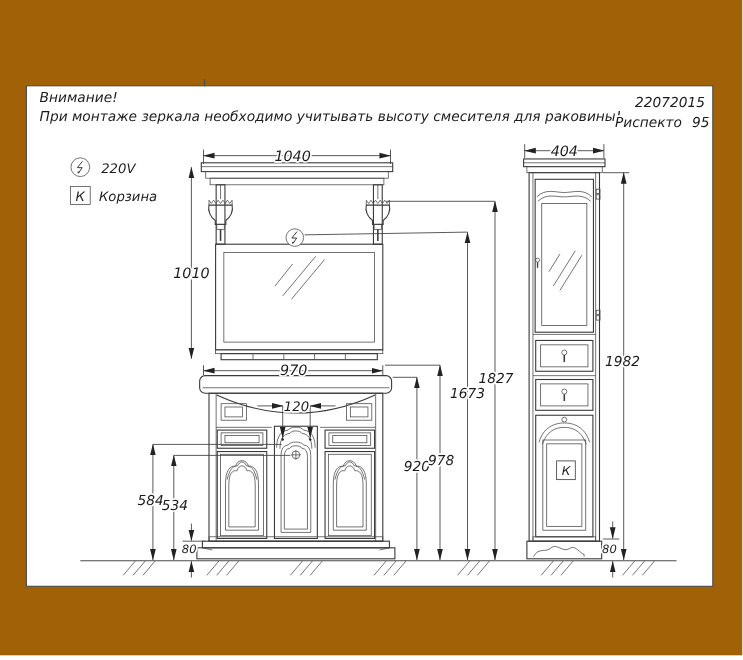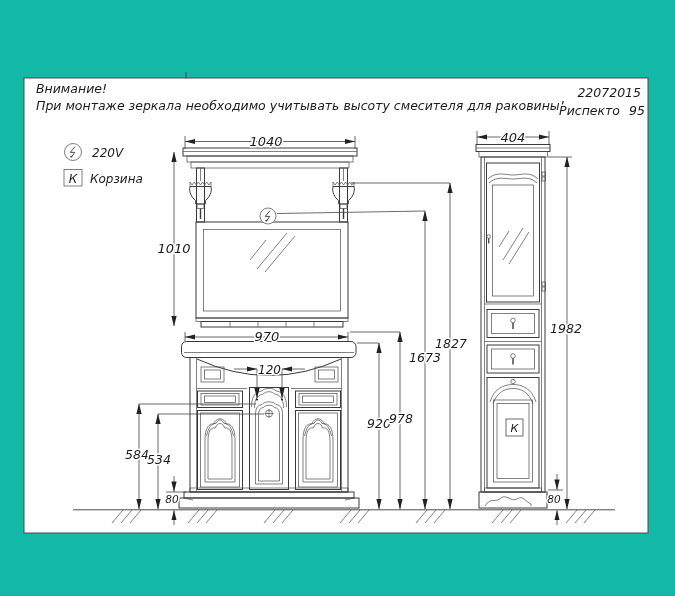--- a/index.html
+++ b/index.html
@@ -1,16 +1,16 @@
 <!DOCTYPE html>
 <html><head>
 <meta charset="utf-8">
 <style>
   html,body{margin:0;padding:0;background:#fff;}
-  #stage{position:relative;width:675px;height:596px;background:#14b8a6;overflow:hidden;text-align:right;}
+  #stage{position:relative;width:675px;height:596px;background:#a16207;overflow:hidden;text-align:right;}
   svg{display:block;}
   .s{fill:none;stroke:#3a3a3a;stroke-width:1;}
   .s2{fill:none;stroke:#4a4a4a;stroke-width:.7;}
   .dl{fill:none;stroke:#444;stroke-width:.8;}
   .t{font-family:"DejaVu Sans",sans-serif;font-style:italic;fill:#1c1c1c;
      paint-order:stroke;stroke:#ffffff;stroke-width:3px;stroke-linejoin:round;}
   .t10{font-size:10.5px;} .t12{font-size:12px;} .t125{font-size:12.5px;} .t13{font-size:13px;}
   .mid{text-anchor:middle;} .end{text-anchor:end;}
 </style>
 </head>

